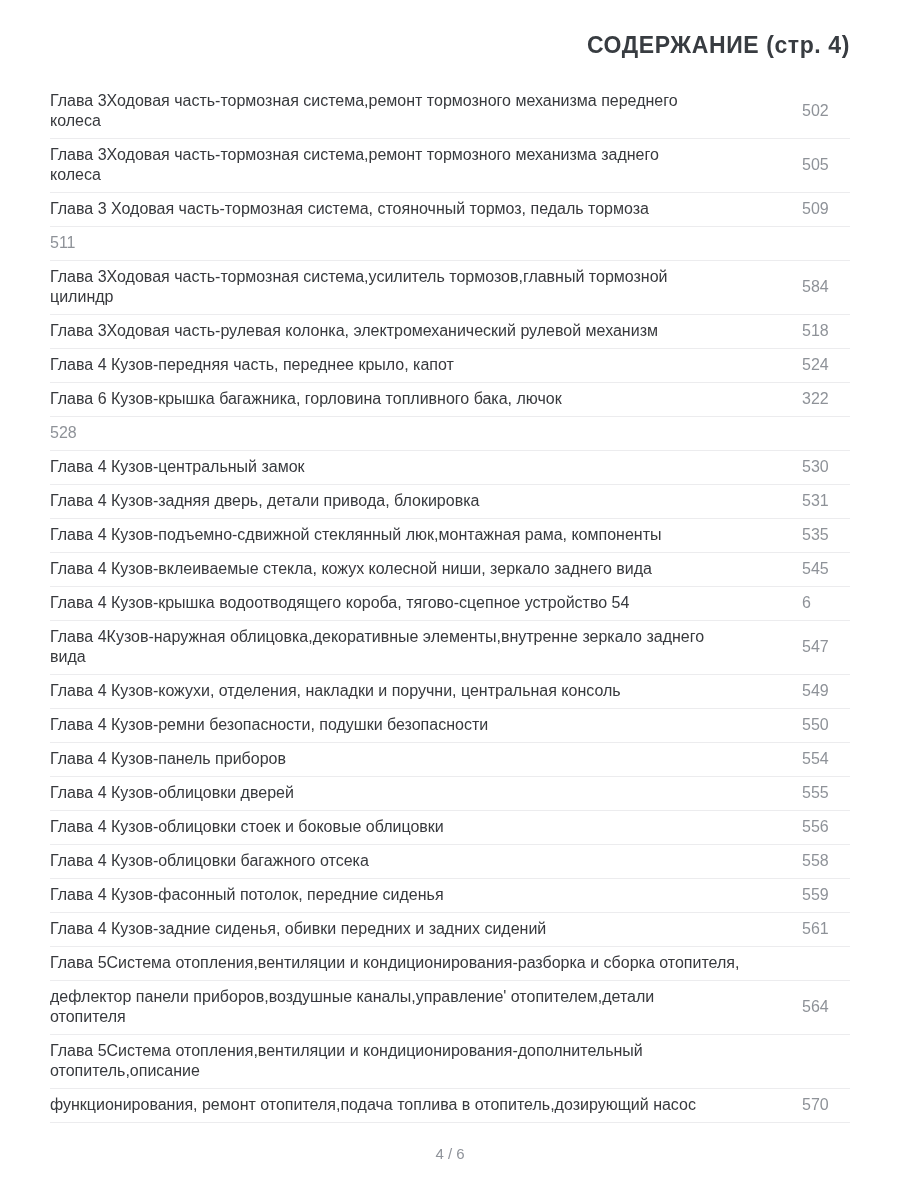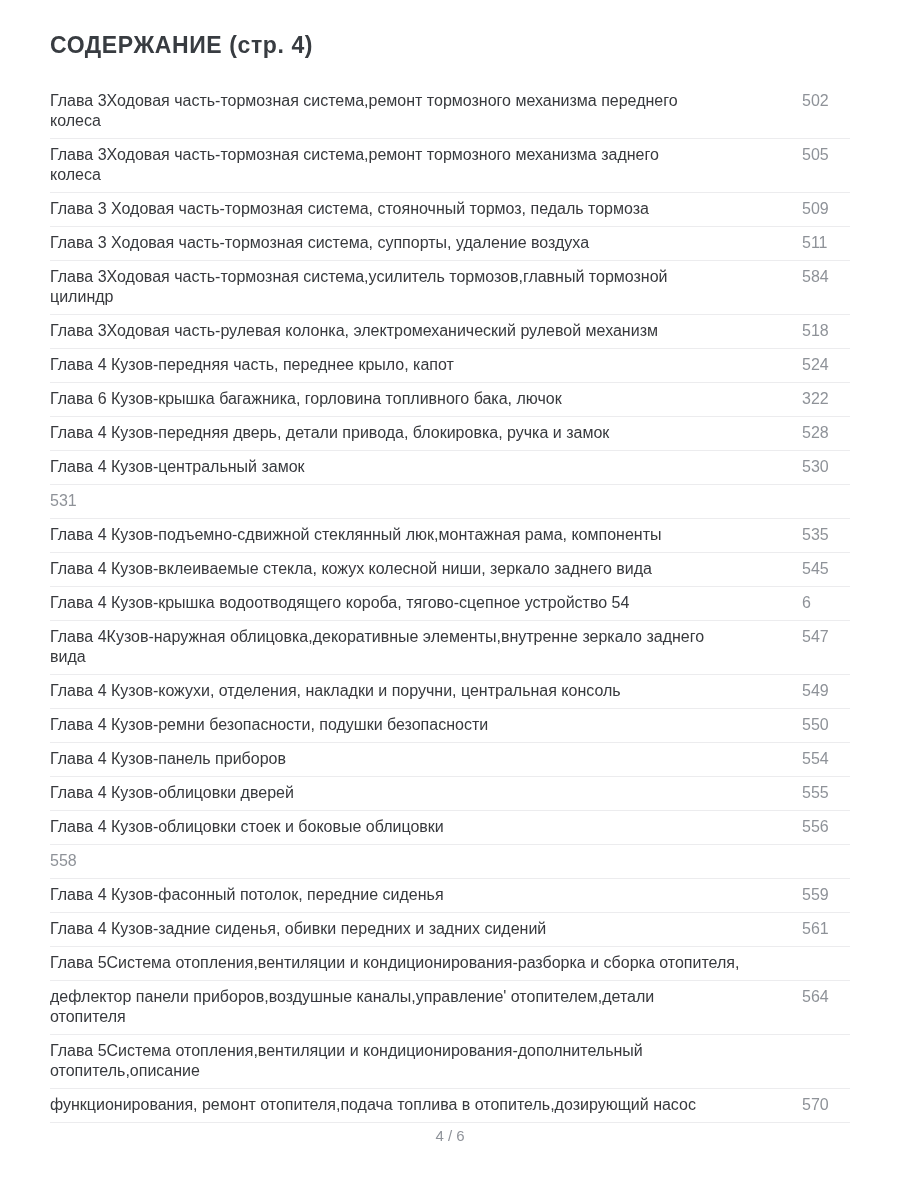--- a/index.html
+++ b/index.html
@@ -15,30 +15,30 @@
   body{
     width:900px;height:1200px;overflow:hidden;
     background:var(--bg-color);
     font-family:"Liberation Sans","DejaVu Sans",sans-serif;
   }
   .page{
     width:800px;margin:0 auto;padding-top:32px;
   }
   .title{
     margin:0 0 26px 0;
-    text-align:left;
+    text-align:right;
     font-size:23px;
     font-weight:700;
     letter-spacing:0.6px;
     color:var(--title-color);
   }
   .toc{width:100%;}
   .row{
     display:flex;
-    align-items:flex-start;
+    align-items:center;
     padding:6px 0 7px 0;
     border-bottom:1px solid var(--divider-color);
     cursor:pointer;
   }
   .row-text{
     flex:1 1 auto;
     font-size:16px;
     line-height:20px;
     color:var(--text-color);
     white-space:pre-line;
@@ -46,21 +46,21 @@
   }
   .row-page{
     flex:0 0 48px;
     width:48px;
     font-size:16px;
     line-height:20px;
     color:var(--page-num-color);
     text-align:left;
   }
   .footer{
-    margin-top:4px;
+    margin-top:22px;
     text-align:center;
     font-size:15px;
     line-height:18px;
     color:var(--muted-color);
   }
 </style>
 </head>
 <body>
 
 <div class="page">
@@ -77,21 +77,20 @@
 колеса</div>
     <div class="row-page">505</div>
   </div>
 
   <div class="row">
     <div class="row-text">Глава 3 Ходовая часть-тормозная система, стояночный тормоз, педаль тормоза</div>
     <div class="row-page">509</div>
   </div>
 
   <div class="row">
-    <div class="row-text">Глава 3 Ходовая часть-тормозная система, суппорты, удаление воздуха</div>
     <div class="row-page">511</div>
   </div>
 
   <div class="row">
     <div class="row-text">Глава 3Ходовая часть-тормозная система,усилитель тормозов,главный тормозной
 цилиндр</div>
     <div class="row-page">584</div>
   </div>
 
   <div class="row">
@@ -103,30 +102,30 @@
     <div class="row-text">Глава 4 Кузов-передняя часть, переднее крыло, капот</div>
     <div class="row-page">524</div>
   </div>
 
   <div class="row">
     <div class="row-text">Глава 6 Кузов-крышка багажника, горловина топливного бака, лючок</div>
     <div class="row-page">322</div>
   </div>
 
   <div class="row">
-    <div class="row-text">Глава 4 Кузов-передняя дверь, детали привода, блокировка, ручка и замок</div>
     <div class="row-page">528</div>
   </div>
 
   <div class="row">
     <div class="row-text">Глава 4 Кузов-центральный замок</div>
     <div class="row-page">530</div>
   </div>
 
   <div class="row">
+    <div class="row-text">Глава 4 Кузов-задняя дверь, детали привода, блокировка</div>
     <div class="row-page">531</div>
   </div>
 
   <div class="row">
     <div class="row-text">Глава 4 Кузов-подъемно-сдвижной стеклянный люк,монтажная рама, компоненты</div>
     <div class="row-page">535</div>
   </div>
 
 
   <div class="row">
@@ -164,20 +163,21 @@
     <div class="row-text">Глава 4 Кузов-облицовки дверей</div>
     <div class="row-page">555</div>
   </div>
 
   <div class="row">
     <div class="row-text">Глава 4 Кузов-облицовки стоек и боковые облицовки</div>
     <div class="row-page">556</div>
   </div>
 
   <div class="row">
+    <div class="row-text">Глава 4 Кузов-облицовки багажного отсека</div>
     <div class="row-page">558</div>
   </div>
 
   <div class="row">
     <div class="row-text">Глава 4 Кузов-фасонный потолок, передние сиденья</div>
     <div class="row-page">559</div>
   </div>
 
   <div class="row">
     <div class="row-text">Глава 4 Кузов-задние сиденья, обивки передних и задних сидений</div>

